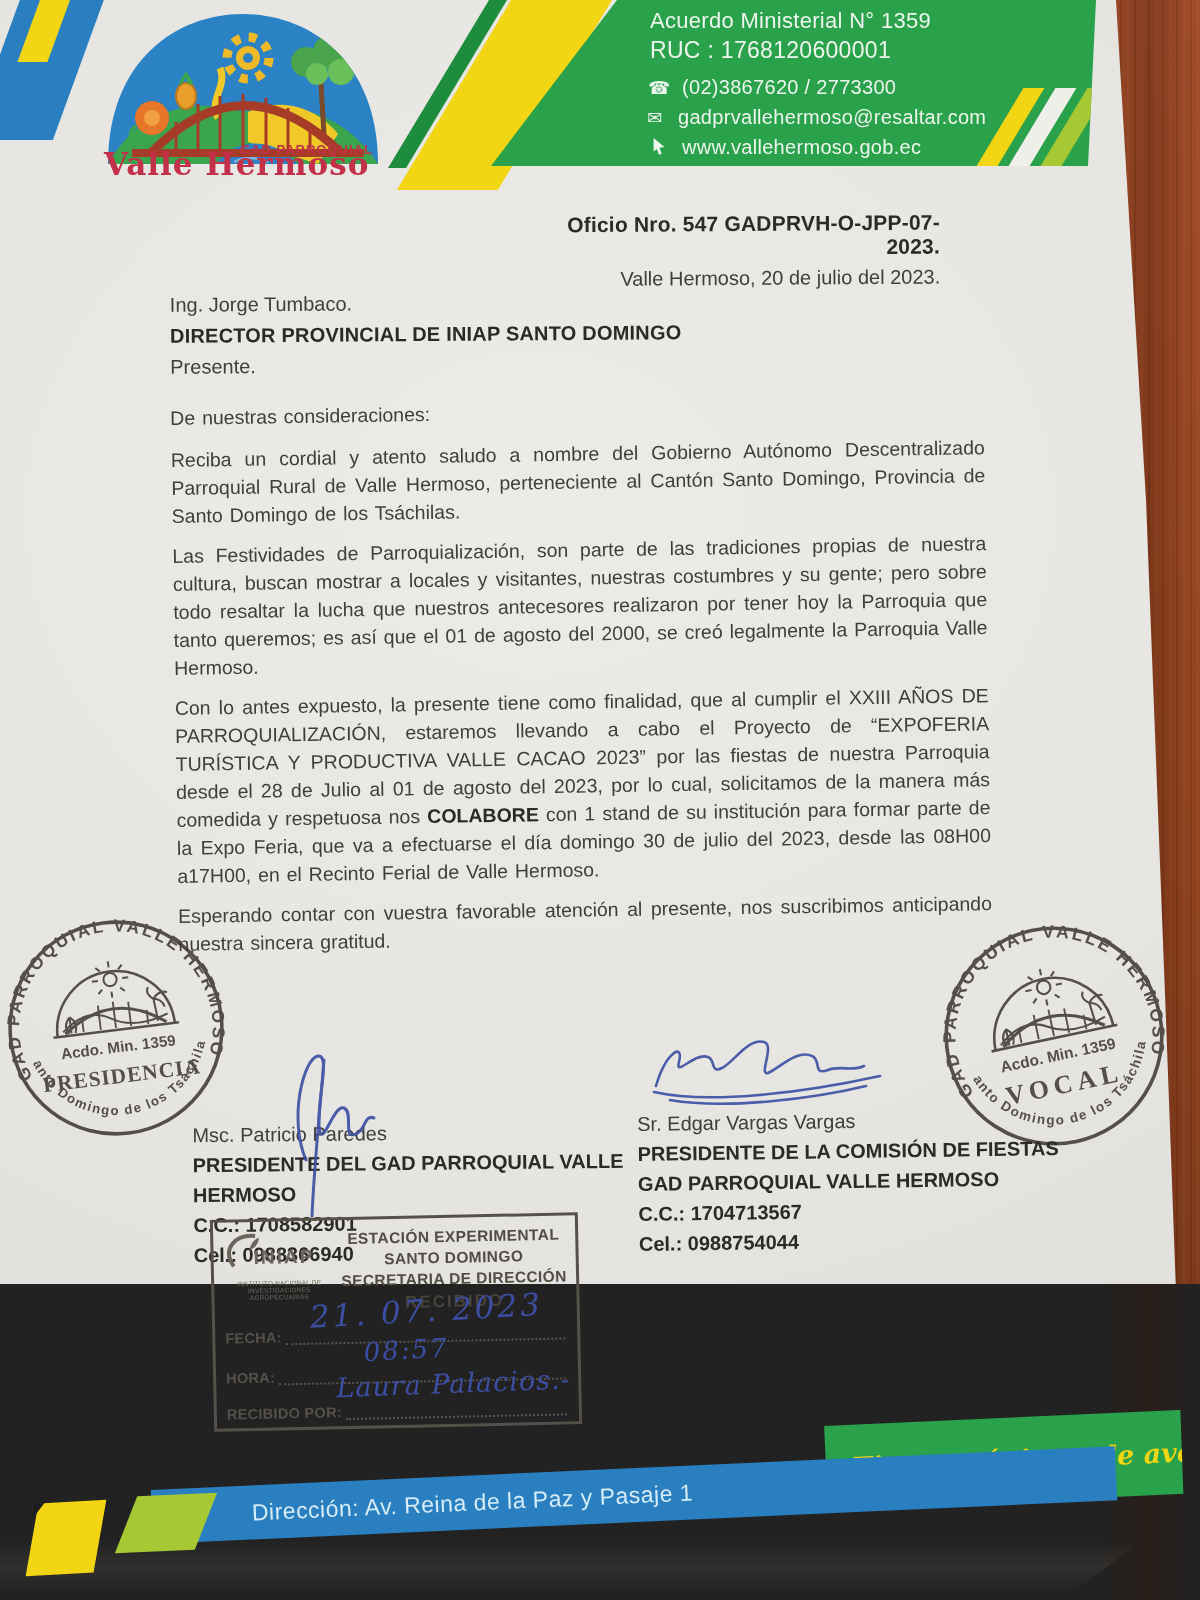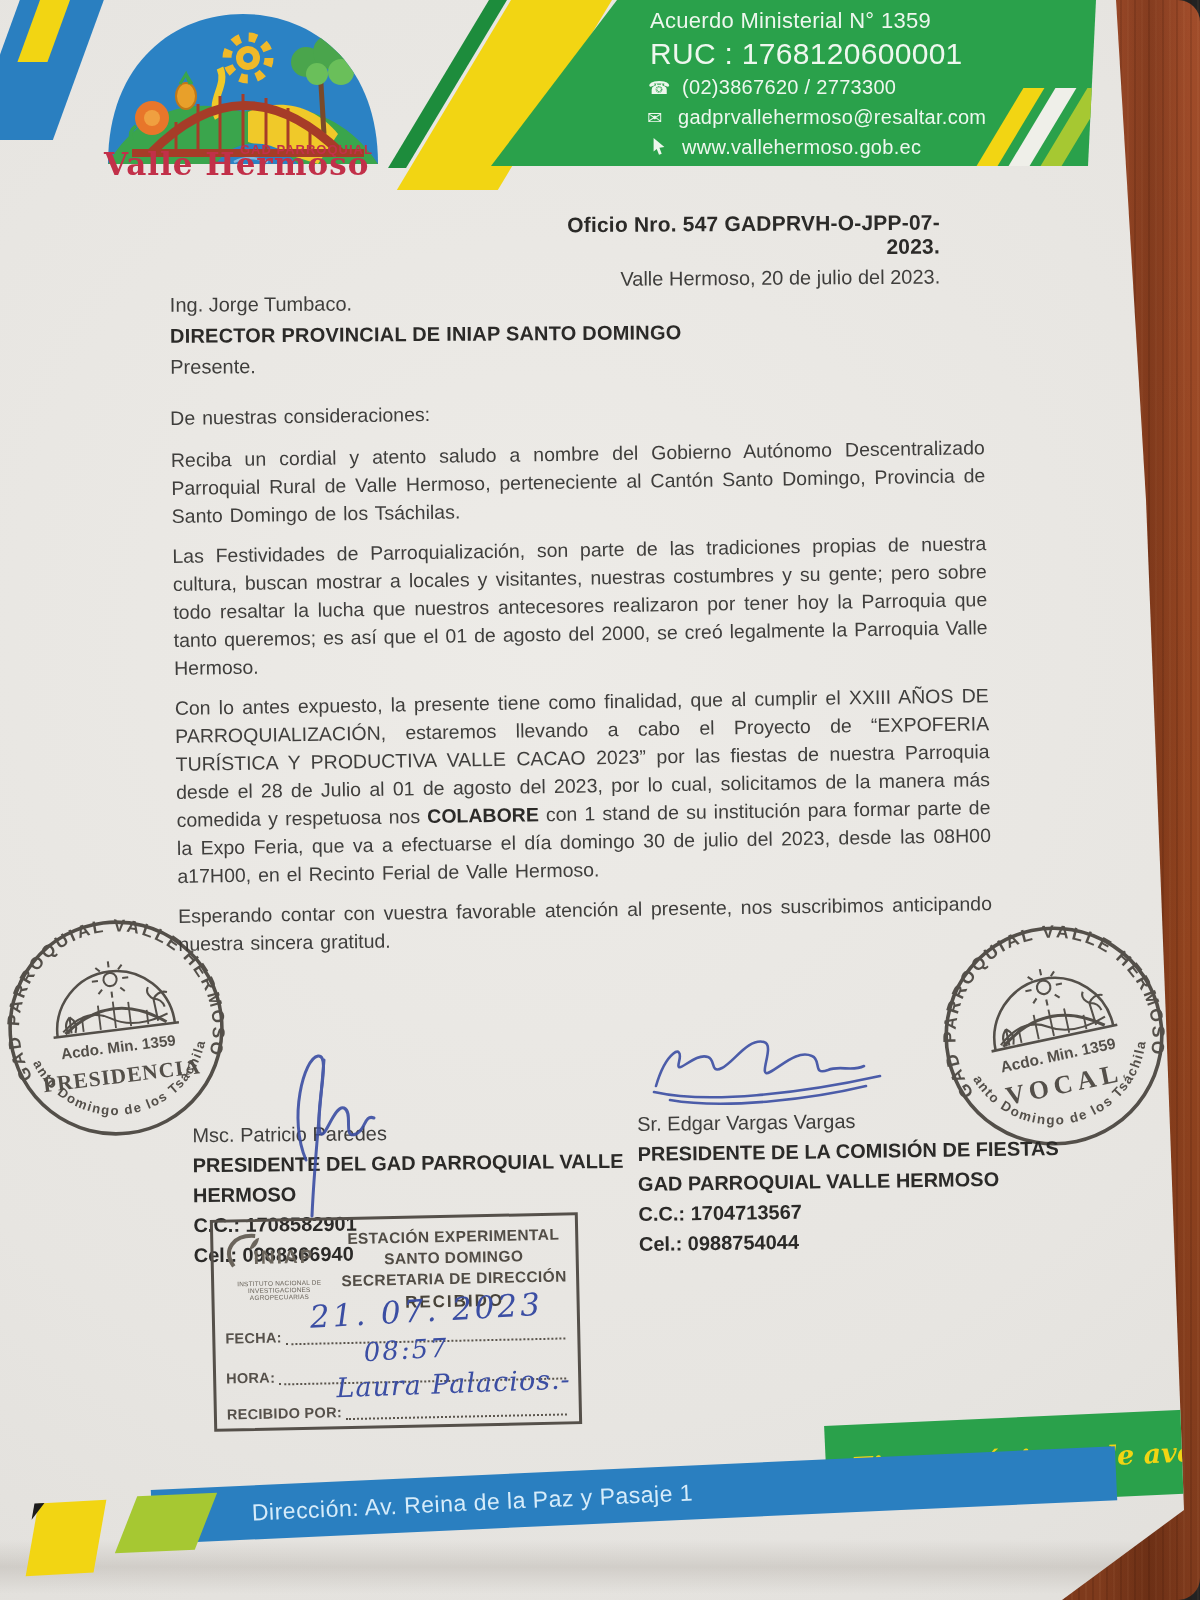--- a/index.html
+++ b/index.html
@@ -2,22 +2,22 @@
 <html style="--green: #2aa14b; --yellow: #f2d513; --lime: #a6c832; --blue: #2a7fc0; --wood: #9c4a28; --brandred: #c23049; --pen: #3b4ea3; --stamp: #3a352f;"><head>
 <meta charset="utf-8">
 <style>
   :root{
     --green:#2aa14b; --green-dk:#1d8c3c; --yellow:#f2d513; --lime:#a6c832;
     --blue:#2a7fc0; --wood:#9c4a28; --ink:#3f3e3c; --ink-bold:#2b2a28;
     --stamp:#3a352f; --pen:#3b4ea3; --brandred:#c23049; --paper:#e9e7e3;
   }
   html,body{margin:0;padding:0;width:1200px;height:1600px;overflow:hidden;
     font-family:"Liberation Sans",sans-serif;background:#222;}
-  .photo{position:relative;width:1200px;height:1600px;
-    background:linear-gradient(180deg,#a04c2a 0%,#93441f 60%,#7e3a1c 100%);border-radius:22px;}
+  .photo{position:relative;width:1200px;height:1284px;
+    background:linear-gradient(180deg,#a04c2a 0%,#93441f 60%,#7e3a1c 100%);}
   .grain{position:absolute;inset:0;
     background:repeating-linear-gradient(90deg,rgba(40,10,0,.14) 0 2px,transparent 2px 7px,rgba(255,200,150,.05) 7px 9px,transparent 9px 14px);}
   .paper{position:absolute;inset:0;background:
     radial-gradient(120% 90% at 45% 40%, #edebe7 0%, #e7e5e1 55%, #dedcd8 100%);
     clip-path:polygon(0 0,1116px 0,1146px 500px,1166px 1020px,1184px 1510px,1062px 1600px,0 1600px);}
   .shadowline{position:absolute;top:0;left:1100px;width:90px;height:1600px;
     background:linear-gradient(90deg,transparent 0,rgba(60,20,5,.28) 55%,rgba(60,20,5,.0) 100%);}
   .crease{position:absolute;left:0;top:1540px;width:1200px;height:60px;
     background:linear-gradient(180deg,transparent,rgba(120,110,100,.18) 45%,transparent 90%);}
 
@@ -28,21 +28,21 @@
   .dec-thin-green{left:489px;top:0;width:18px;height:168px;background:var(--green-dk);transform:skewX(-31deg);transform-origin:top left;}
   .dec-yellow-band{left:511px;top:0;width:101px;height:190px;background:var(--yellow);transform:skewX(-31deg);transform-origin:top left;}
   .contact-panel{position:absolute;left:0;top:0;width:1100px;height:170px;background:var(--green);
     clip-path:polygon(617px 0,1096px 0,1088px 166px,491px 166px);}
   .stripe{position:absolute;top:88px;height:78px;width:21px;transform:skewX(-31deg);}
   .stripe.s1{left:1000px;background:var(--yellow);}
   .stripe.s2{left:1032px;background:#efefe9;}
   .stripe.s3{left:1064px;background:var(--lime);}
   .ct{position:absolute;color:#eef7ee;letter-spacing:.3px;}
   .ct-acuerdo{left:650px;top:8px;font-size:22px;}
-  .ct-ruc{left:650px;top:37px;font-size:30px;}
+  .ct-ruc{left:650px;top:37px;font-size:23px;}
   .ct-row{display:flex;align-items:center;gap:12px;font-size:20px;}
   .ct-phone{left:648px;top:76px;}
   .ct-mail{left:644px;top:106px;}
   .ct-web{left:648px;top:136px;}
   .ct-icon{font-family:"DejaVu Sans",sans-serif;font-size:18px;width:22px;display:inline-block;text-align:center;}
 
   
   .logo-wrap{position:absolute;left:98px;top:6px;width:300px;height:200px;}
   .logo-emblem{position:absolute;left:0;top:0;}
   .brand{position:absolute;left:6px;top:140px;font-family:"DejaVu Serif",serif;font-weight:700;

